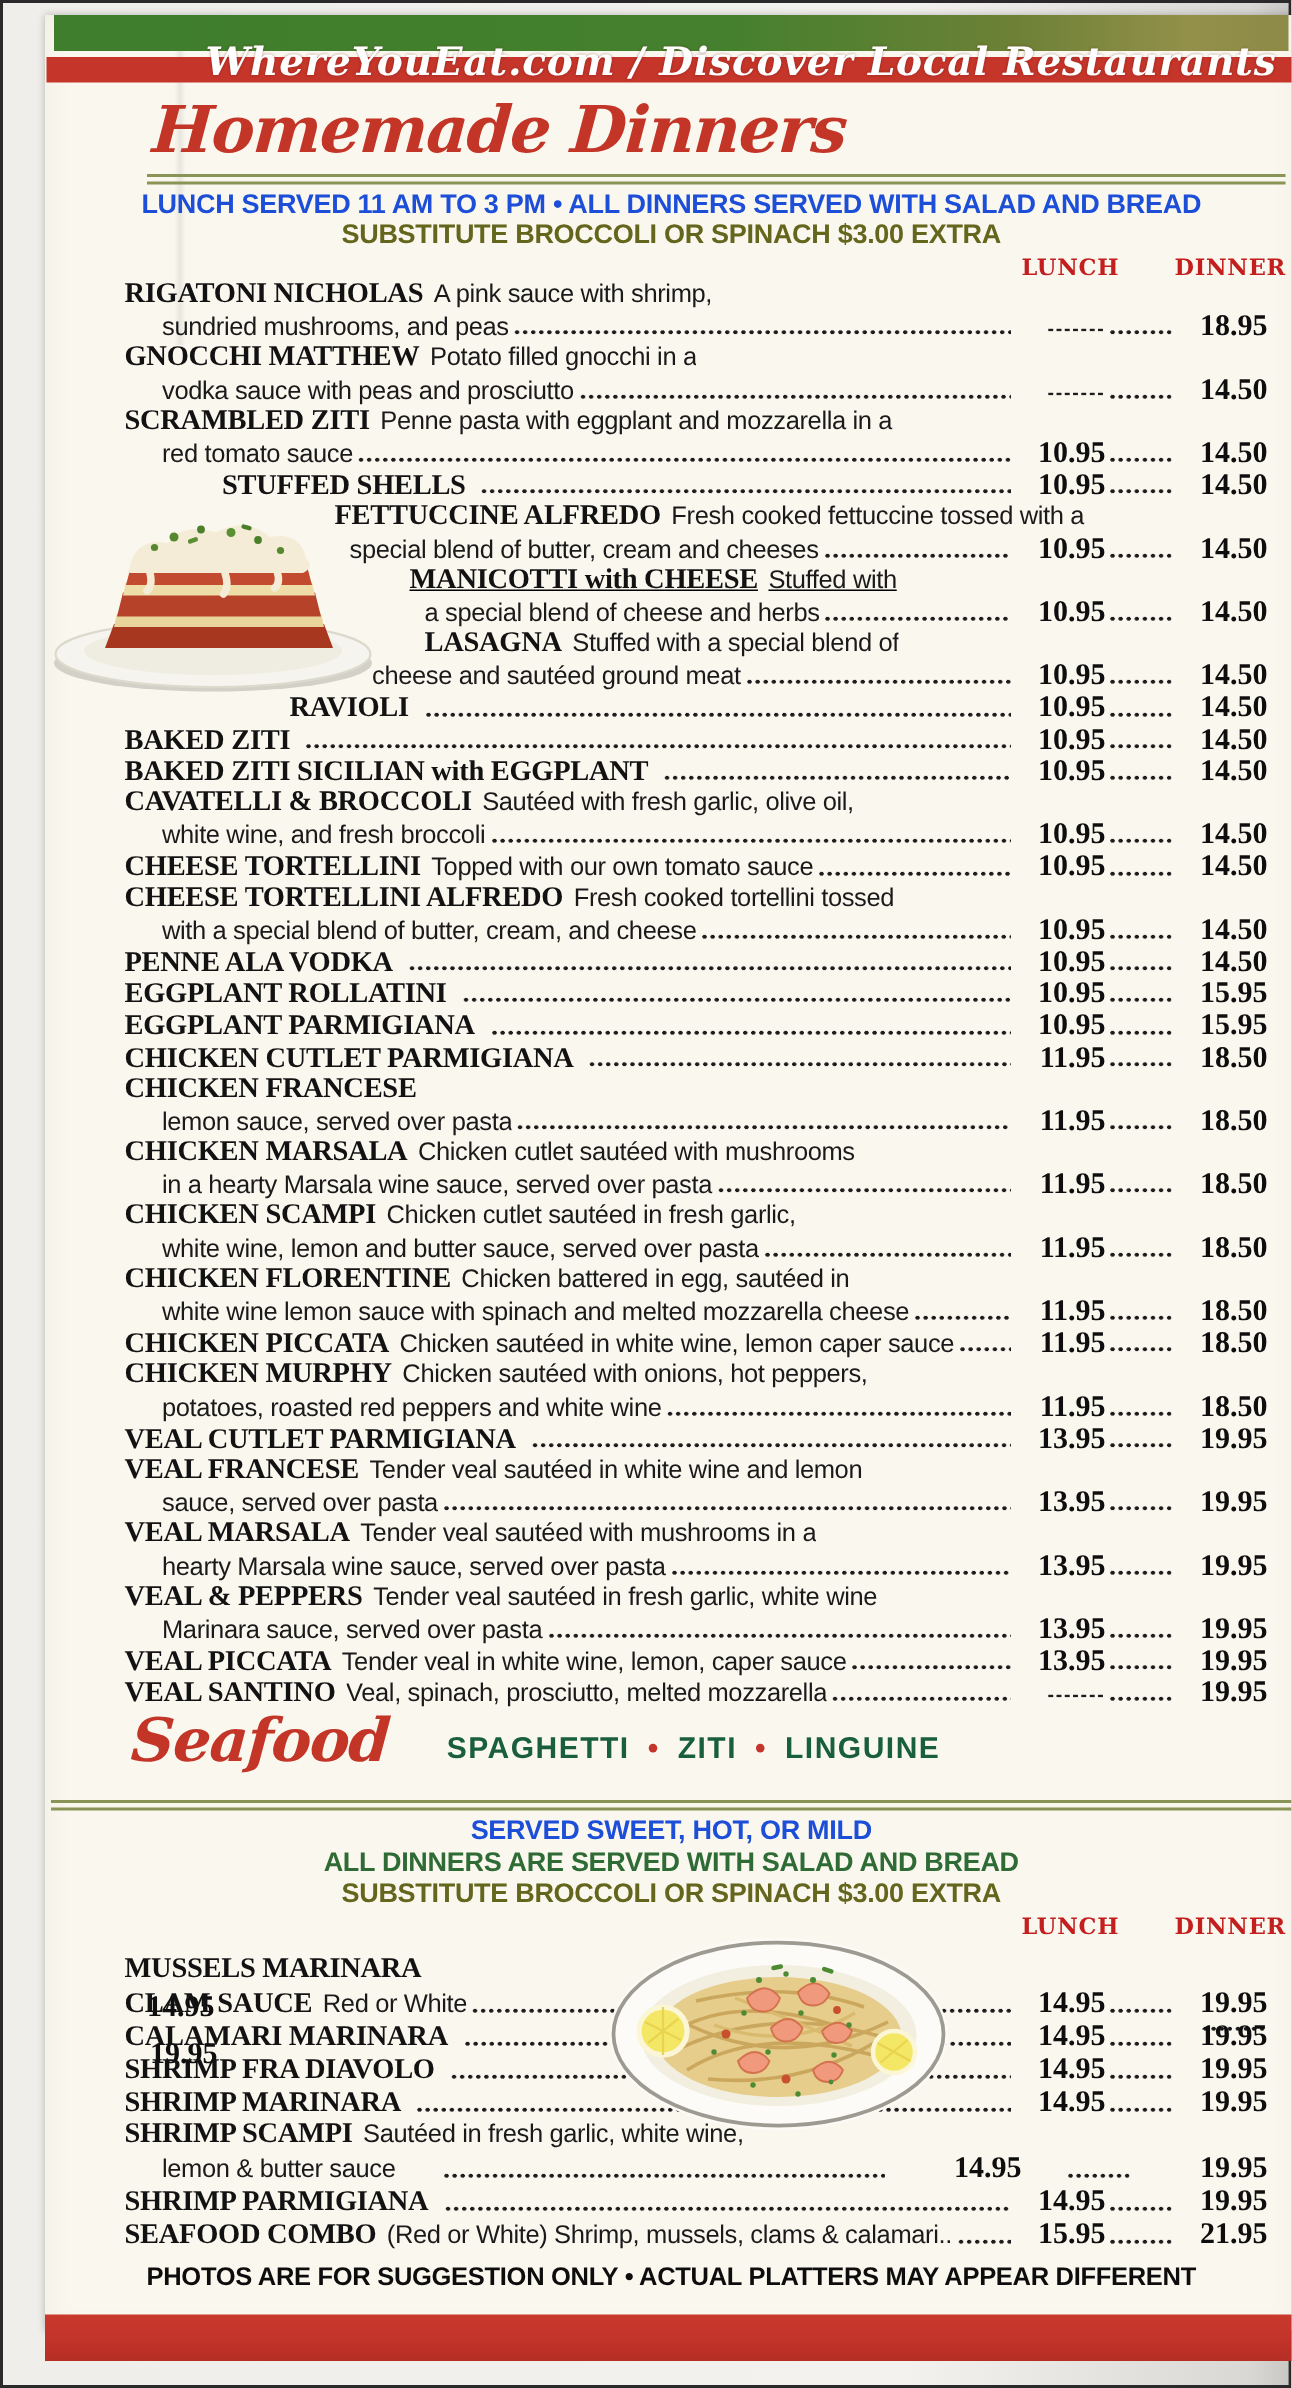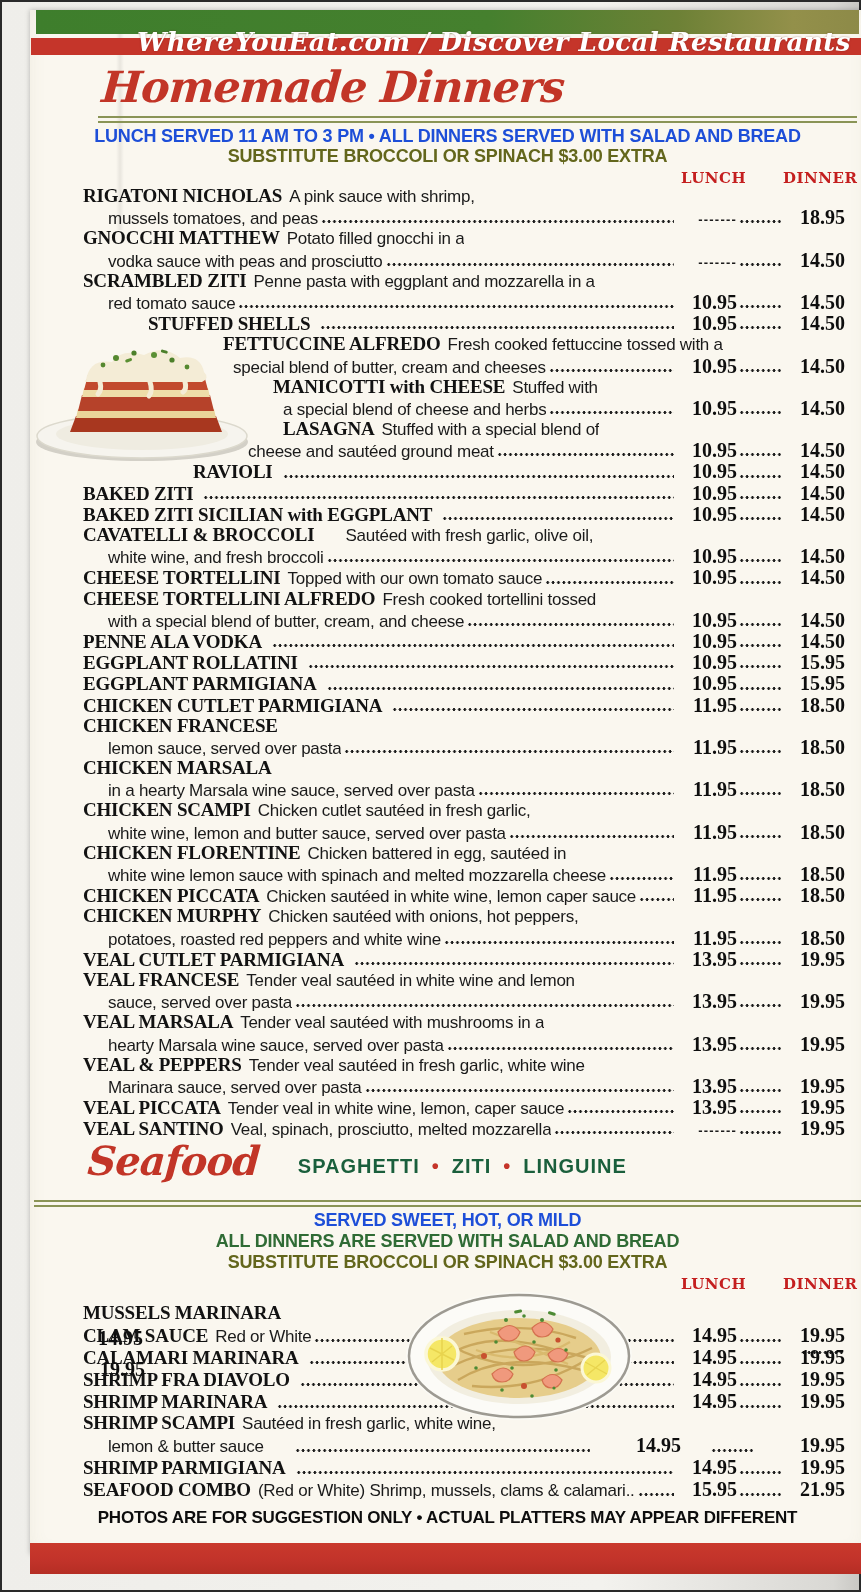--- a/index.html
+++ b/index.html
@@ -95,21 +95,21 @@
       <span class="chsp"></span>
       <span class="ch2">DINNER</span>
     </div>
 
     <div class="items" style="top:175px;">
         <div class="mline" style="padding-left: 0px;">
           <span class="nm">RIGATONI NICHOLAS</span>
           <span class="ds">A pink sauce with shrimp,</span>
         </div>
         <div class="mline" style="padding-left: 25px;">
-          <span class="ds">mussels tomatoes, and peas</span>
+          <span class="ds">sundried mushrooms, and peas</span>
           <span class="leader"></span>
           <span class="price lunch dash">-------</span>
           <span class="mid"></span>
           <span class="price dinner">18.95</span>
         </div>
         <div class="mline" style="padding-left: 0px;">
           <span class="nm">GNOCCHI MATTHEW</span>
           <span class="ds">Potato filled gnocchi in a</span>
         </div>
         <div class="mline" style="padding-left: 25px;">
@@ -141,21 +141,21 @@
           <span class="nm">FETTUCCINE ALFREDO</span>
           <span class="ds">Fresh cooked fettuccine tossed with a</span>
         </div>
         <div class="mline" style="padding-left: 150px;">
           <span class="ds">special blend of butter, cream and cheeses</span>
           <span class="leader"></span>
           <span class="price lunch">10.95</span>
           <span class="mid"></span>
           <span class="price dinner">14.50</span>
         </div>
-        <div class="mline" style="padding-left: 190px;">
+        <div class="mline" style="padding-left: 190px; text-decoration: underline;">
           <span class="nm">MANICOTTI with CHEESE</span>
           <span class="ds">Stuffed with</span>
         </div>
         <div class="mline" style="padding-left: 200px;">
           <span class="ds">a special blend of cheese and herbs</span>
           <span class="leader"></span>
           <span class="price lunch">10.95</span>
           <span class="mid"></span>
           <span class="price dinner">14.50</span>
         </div>
@@ -184,21 +184,21 @@
           <span class="mid"></span>
           <span class="price dinner">14.50</span>
         </div>
         <div class="mline" style="padding-left: 0px;">
           <span class="nm">BAKED ZITI SICILIAN with EGGPLANT</span>
           <span class="leader"></span>
           <span class="price lunch">10.95</span>
           <span class="mid"></span>
           <span class="price dinner">14.50</span>
         </div>
-        <div class="mline" style="padding-left: 0px; gap: 24px;">
+        <div class="mline" style="padding-left: 0px;">
           <span class="nm">CAVATELLI &amp; BROCCOLI</span>
           <span class="ds">Sautéed with fresh garlic, olive oil,</span>
         </div>
         <div class="mline" style="padding-left: 25px;">
           <span class="ds">white wine, and fresh broccoli</span>
           <span class="leader"></span>
           <span class="price lunch">10.95</span>
           <span class="mid"></span>
           <span class="price dinner">14.50</span>
         </div>
@@ -254,20 +254,21 @@
         </div>
         <div class="mline" style="padding-left: 25px;">
           <span class="ds">lemon sauce, served over pasta</span>
           <span class="leader"></span>
           <span class="price lunch">11.95</span>
           <span class="mid"></span>
           <span class="price dinner">18.50</span>
         </div>
         <div class="mline" style="padding-left: 0px;">
           <span class="nm">CHICKEN MARSALA</span>
+          <span class="ds">Chicken cutlet sautéed with mushrooms</span>
         </div>
         <div class="mline" style="padding-left: 25px;">
           <span class="ds">in a hearty Marsala wine sauce, served over pasta</span>
           <span class="leader"></span>
           <span class="price lunch">11.95</span>
           <span class="mid"></span>
           <span class="price dinner">18.50</span>
         </div>
         <div class="mline" style="padding-left: 0px;">
           <span class="nm">CHICKEN SCAMPI</span>

